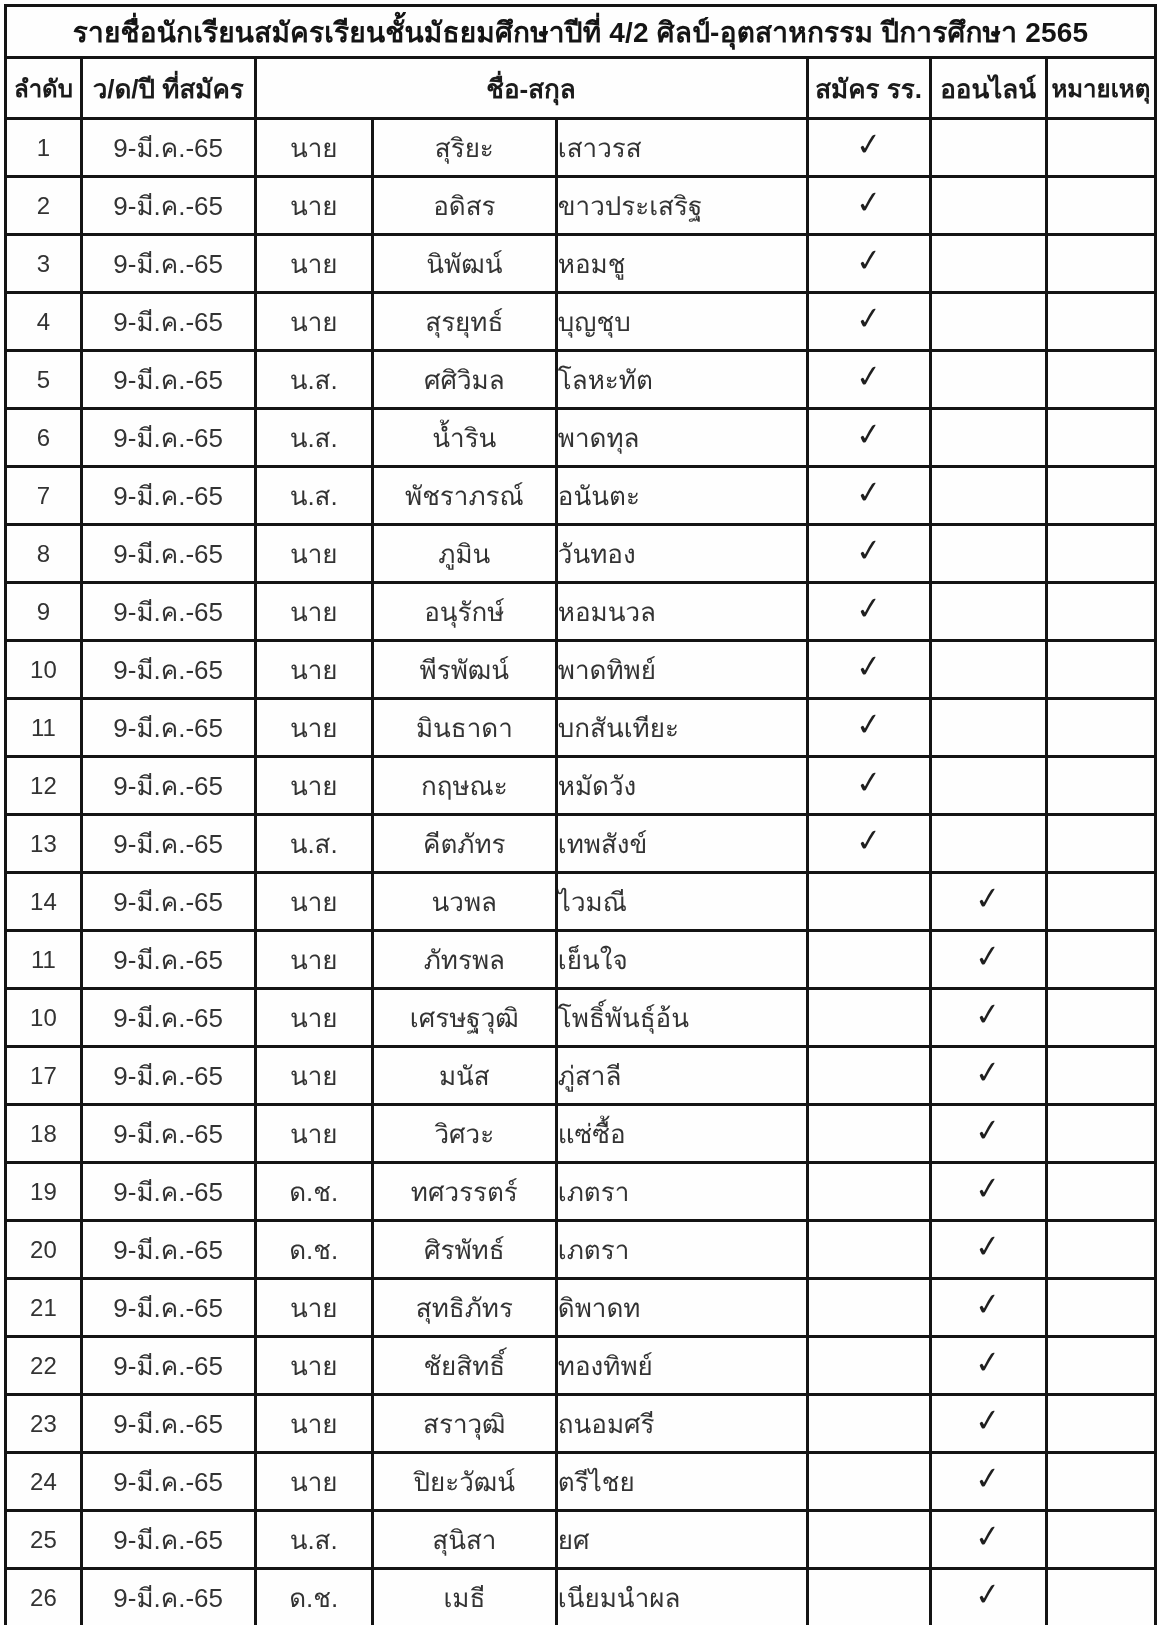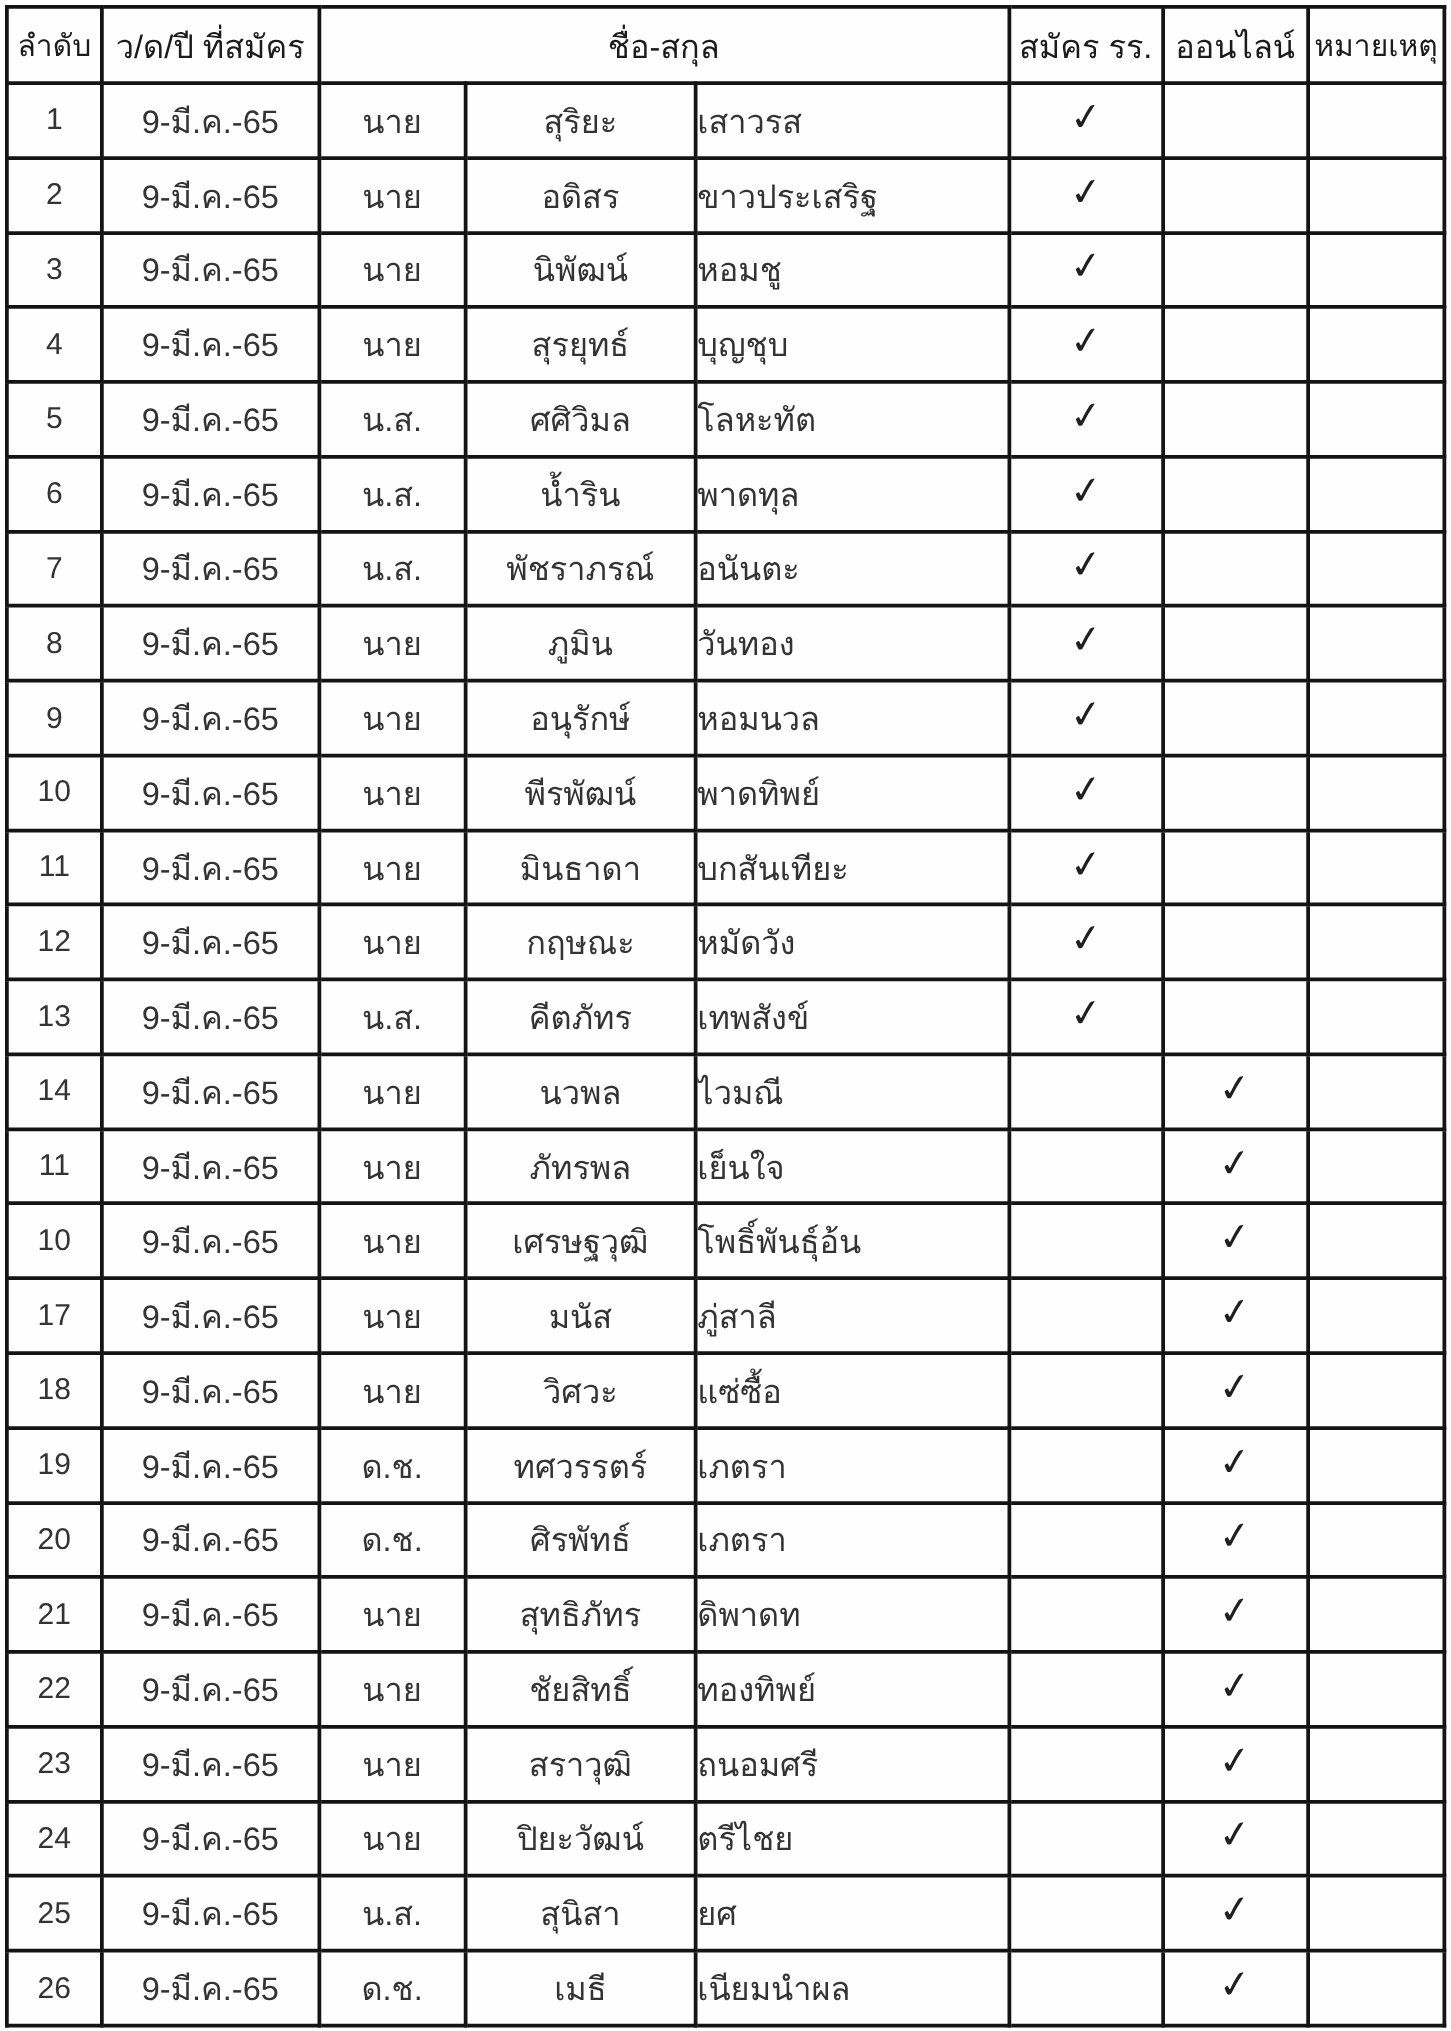--- a/index.html
+++ b/index.html
@@ -40,21 +40,21 @@
     color: #141414;
     white-space: pre-wrap;
     letter-spacing: 0.2px;
   }
   
   thead th.colhead {
     height: 58px;
     text-align: center;
     vertical-align: middle;
     font-size: 26px;
-    font-weight: normal;
+    font-weight: bold;
     color: #1b1b1b;
   }
   thead th.colhead.small {
     font-size: 24px;
   }
   
   tbody td {
     height: 55px;
     font-size: 26px;
     vertical-align: middle;
@@ -86,20 +86,23 @@
       <col style="width:15.1%">
       <col style="width:10.2%">
       <col style="width:16.0%">
       <col style="width:21.8%">
       <col style="width:10.7%">
       <col style="width:10.1%">
       <col style="width:9.5%">
     </colgroup>
     <thead>
       <tr>
+        <th class="title-cell" colspan="8">รายชื่อนักเรียนสมัครเรียนชั้นมัธยมศึกษาปีที่  4/2  ศิลป์-อุตสาหกรรม  ปีการศึกษา  2565</th>
+      </tr>
+      <tr>
         <th class="colhead small">ลำดับ</th>
         <th class="colhead">ว/ด/ปี ที่สมัคร</th>
         <th class="colhead" colspan="3">ชื่อ-สกุล</th>
         <th class="colhead">สมัคร รร.</th>
         <th class="colhead">ออนไลน์</th>
         <th class="colhead small">หมายเหตุ</th>
       </tr>
     </thead>
     <tbody>
         <tr>

